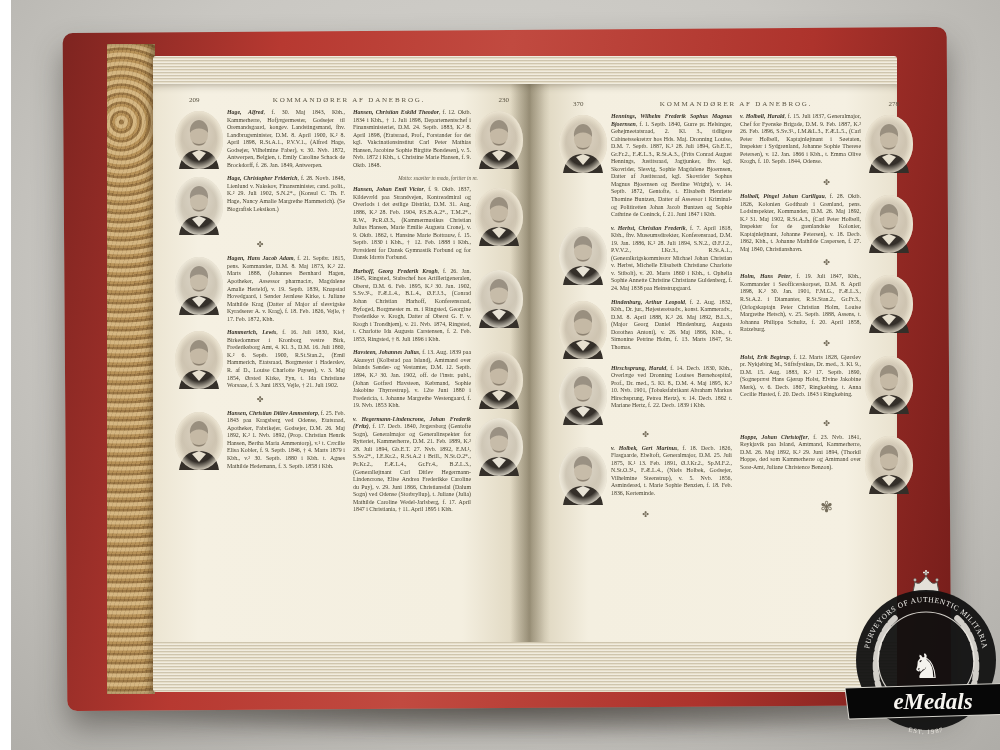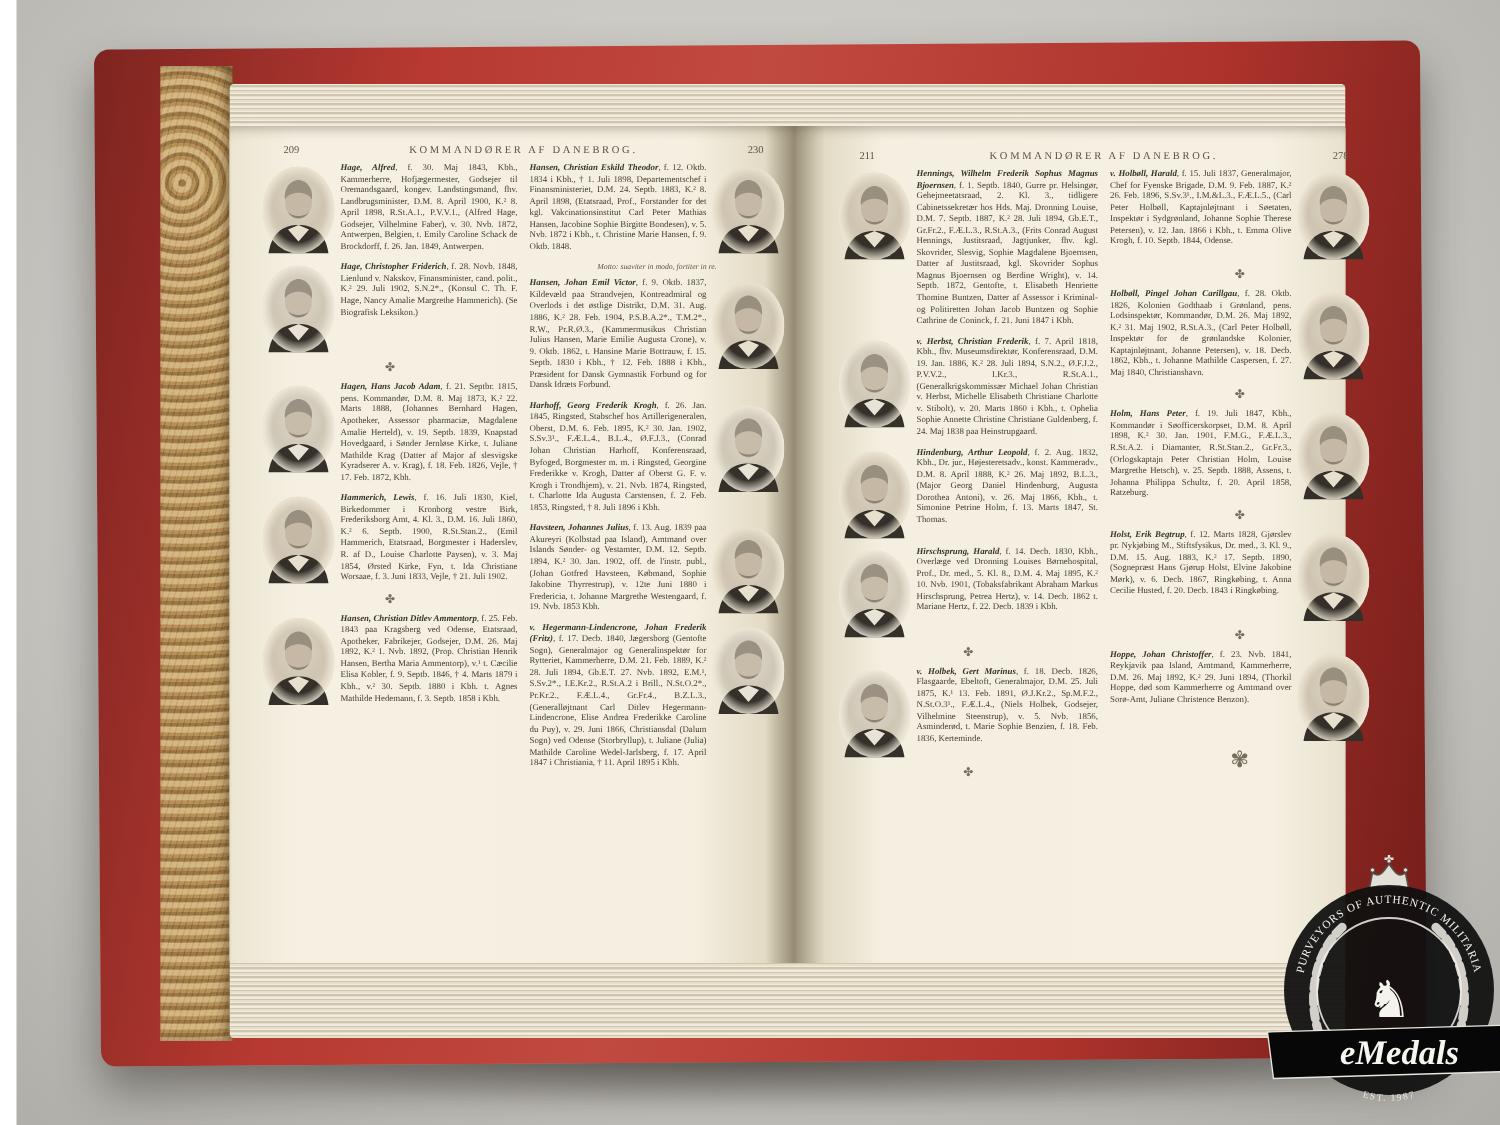--- a/index.html
+++ b/index.html
@@ -161,21 +161,21 @@
             </svg>
           <p class="bio"><b class="nm">v. Hegermann-Lindencrone, Johan Frederik (Fritz)</b><span>, f. 17. Decb. 1840, Jægersborg (Gentofte Sogn), Generalmajor og Generalinspektør for Rytteriet, Kammerherre, D.M. 21. Feb. 1889, K.² 28. Juli 1894, Gb.E.T. 27. Nvb. 1892, E.M.¹, S.Sv.2*., I.E.Kr.2., R.St.A.2 i Brill., N.St.O.2*., Pr.Kr.2., F.Æ.L.4., Gr.Fr.4., B.Z.L.3., (Generalløjtnant Carl Ditlev Hegermann-Lindencrone, Elise Andrea Frederikke Caroline du Puy), v. 29. Juni 1866, Christiansdal (Dalum Sogn) ved Odense (Storbryllup), t. Juliane (Julia) Mathilde Caroline Wedel-Jarlsberg, f. 17. April 1847 i Christiania, † 11. April 1895 i Kbh.</span></p>
         </div>
       </div>
     </div>
   </div>
 
   
   <div class="content cr">
     <div class="pghead">
-      <span class="pnum">211</span>
+      <span class="pnum">370</span>
       <span class="ptitle">KOMMANDØRER AF DANEBROG.</span>
       <span class="pnum">278</span>
     </div>
     <div class="cols">
       <div class="col">
         <div class="entry">
           <svg class="pt" viewBox="0 0 48 58">
               <use href="#portrait"></use>
             </svg>
           <p class="bio"><b class="nm">Hennings, Wilhelm Frederik Sophus Magnus Bjoernsen</b><span>, f. 1. Septb. 1840, Gurre pr. Helsingør, Gehejmeetatsraad, 2. Kl. 3., tidligere Cabinetssekretær hos Hds. Maj. Dronning Louise, D.M. 7. Septb. 1887, K.² 28. Juli 1894, Gb.E.T., Gr.Fr.2., F.Æ.L.3., R.St.A.3., (Frits Conrad August Hennings, Justitsraad, Jagtjunker, fhv. kgl. Skovrider, Slesvig, Sophie Magdalene Bjoernsen, Datter af Justitsraad, kgl. Skovrider Sophus Magnus Bjoernsen og Berdine Wright), v. 14. Septb. 1872, Gentofte, t. Elisabeth Henriette Thomine Buntzen, Datter af Assessor i Kriminal- og Politiretten Johan Jacob Buntzen og Sophie Cathrine de Coninck, f. 21. Juni 1847 i Kbh.</span></p>

